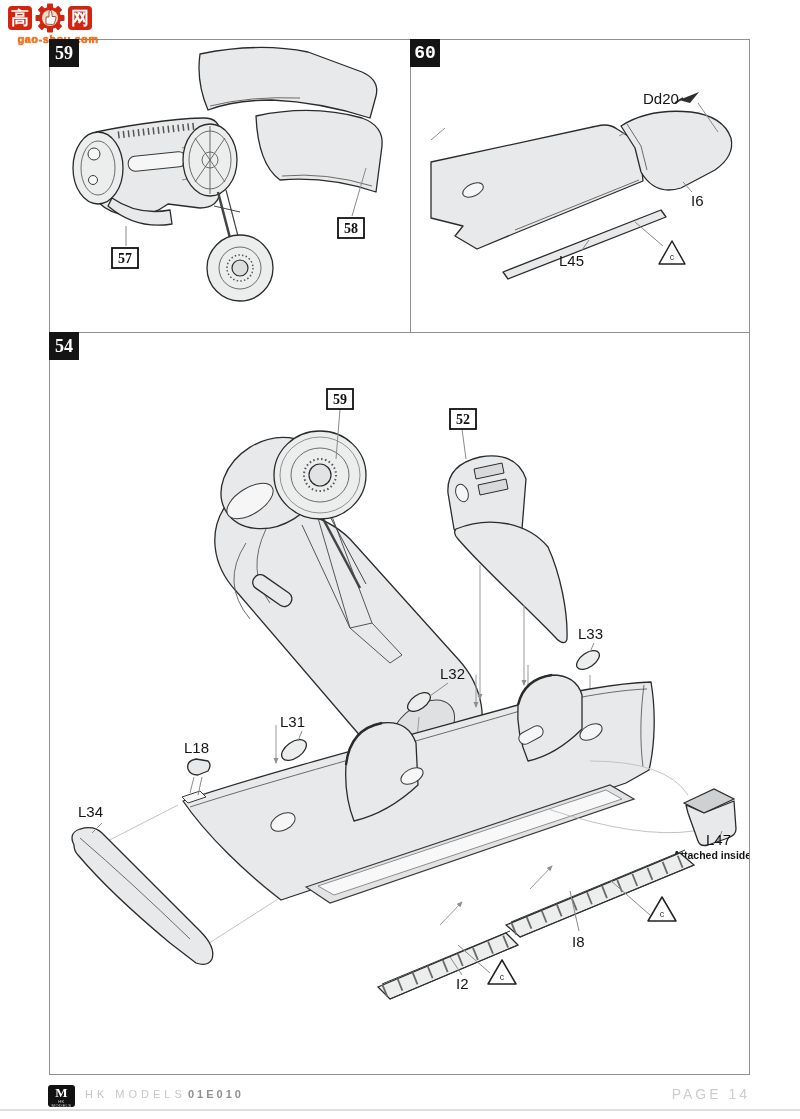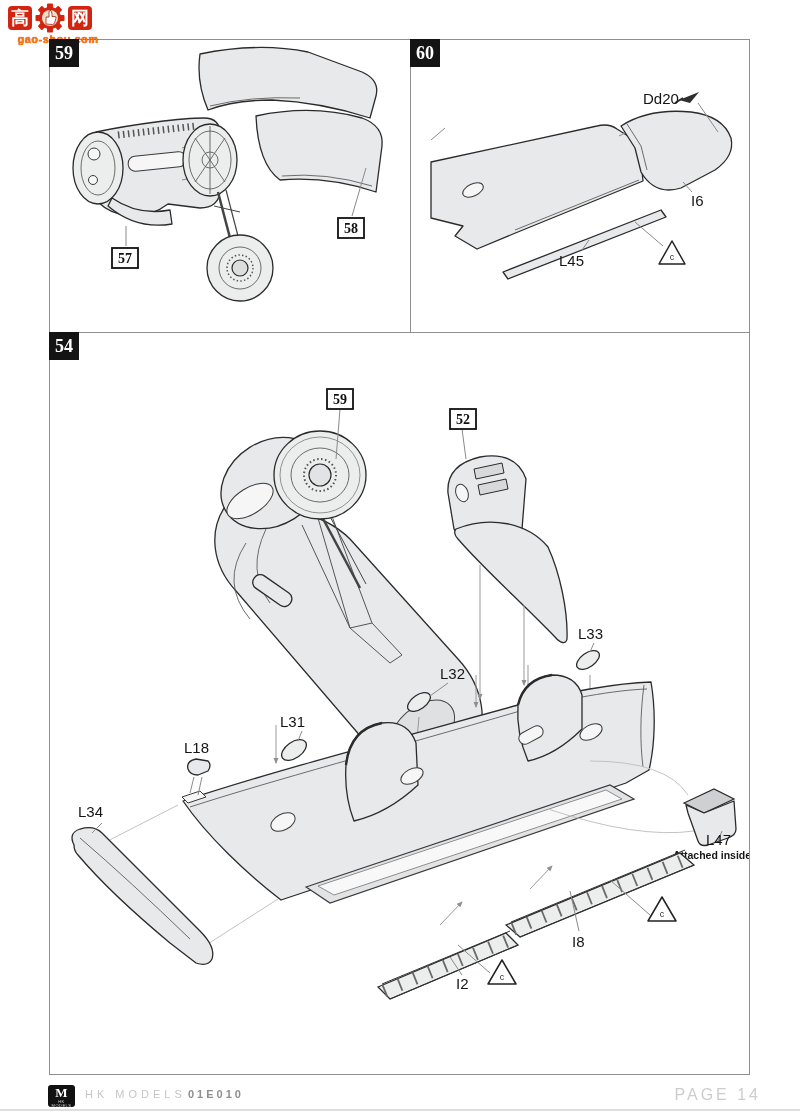--- a/index.html
+++ b/index.html
@@ -30,21 +30,21 @@
   .refbox-r{fill:#ffffff;stroke:#111;stroke-width:1.8;}
   .refbox-t{font-family:"Liberation Serif",serif;font-weight:bold;font-size:14px;fill:#111;}
   .tri{fill:none;stroke:#222;stroke-width:1.5;stroke-linejoin:round;}
   
   .footer-logo{position:absolute;left:48px;top:1085px;width:27px;height:22px;background:#111;
                border-radius:3px;color:#fff;text-align:center;}
   .footer-logo .m{font-family:"Liberation Serif",serif;font-weight:bold;font-size:13px;line-height:15px;display:block;}
   .footer-logo .cap{font-size:4px;line-height:4px;display:block;color:#ddd;letter-spacing:.5px;}
   .footer-brand{position:absolute;left:85px;top:1088px;font-size:11px;letter-spacing:4px;color:#c6c6c6;}
   .footer-code{position:absolute;left:188px;top:1088px;font-size:11px;font-weight:bold;letter-spacing:3px;color:#8f8f8f;}
-  .footer-page{position:absolute;right:39px;top:1086px;font-size:16px;letter-spacing:3px;color:#cdcdcd;}
+  .footer-page{position:absolute;right:50px;top:1086px;font-size:14px;letter-spacing:3px;color:#cdcdcd;}
   .bottom-strip{position:absolute;left:0;top:1109px;width:800px;height:2px;background:#dedede;}
 </style>
 </head>
 <body>
 
 <div class="hline" style="left:49px;top:39px;width:701px;height:1px;"></div>
 <div class="vline" style="left:49px;top:39px;width:1px;height:1036px;"></div>
 <div class="vline" style="left:749px;top:39px;width:1px;height:1036px;"></div>
 <div class="hline" style="left:49px;top:1074px;width:701px;height:1px;"></div>
 <div class="vline" style="left:410px;top:39px;width:1px;height:294px;"></div>
@@ -69,21 +69,21 @@
         <circle cx="0" cy="0" r="8" fill="#e8e0c8"></circle>
         <path d="M-4,6 L-4,-1 L-1,-1 L-1,-6 Q-1,-8 1,-7.5 L2,-4 L2,-1.5 L5,-1.5 Q6.5,-1.5 6,0 L4.5,5 Q4,6.5 2.5,6.5 Z" fill="#fff" stroke="#b01c0c" stroke-width="0.8"></path>
       </g>
     </svg>
     <div class="wm-box">网</div>
   </div>
   <div class="wm-domain">gao-shou.com</div>
 </div>
 
 <div class="step-box" style="left:49px;top:39px;">59</div>
-<div class="step-box" style="left:410px;top:39px;">60</div>
+<div class="step-box" style="left:410px;top:39px;font-family:Liberation Mono, monospace;">60</div>
 <div class="step-box" style="left:49px;top:332px;">54</div>
 
 <svg class="panel-svg" style="left:50px;top:40px;" width="359" height="291" viewBox="0 0 359 291">
   <g>
     <path class="fillp" d="M46,92 C84,84 132,78 154,78 C166,78 170,85 170,94 L170,150 C170,162 162,168 150,168 L118,164 C94,182 64,178 48,162 Z"></path>
     <line x1="68" y1="95" x2="146" y2="86" stroke="#555" stroke-width="7" stroke-dasharray="1.5 3.5"></line>
     <rect x="78" y="114" width="58" height="15" rx="7" class="white" transform="rotate(-6 107 121)"></rect>
     <ellipse cx="48" cy="128" rx="25" ry="36" class="fillp2"></ellipse>
     <ellipse cx="48" cy="128" rx="17" ry="27" class="thin"></ellipse>
     <circle cx="44" cy="114" r="6" class="white"></circle>

